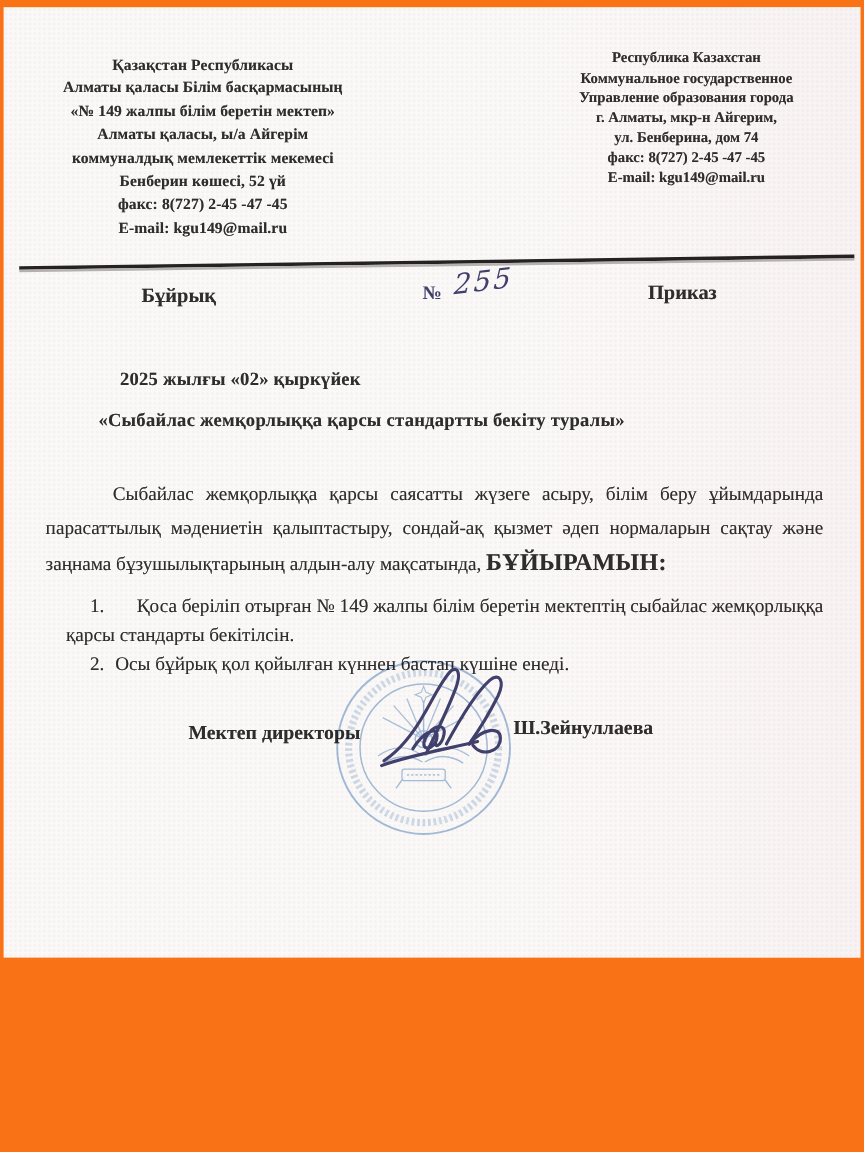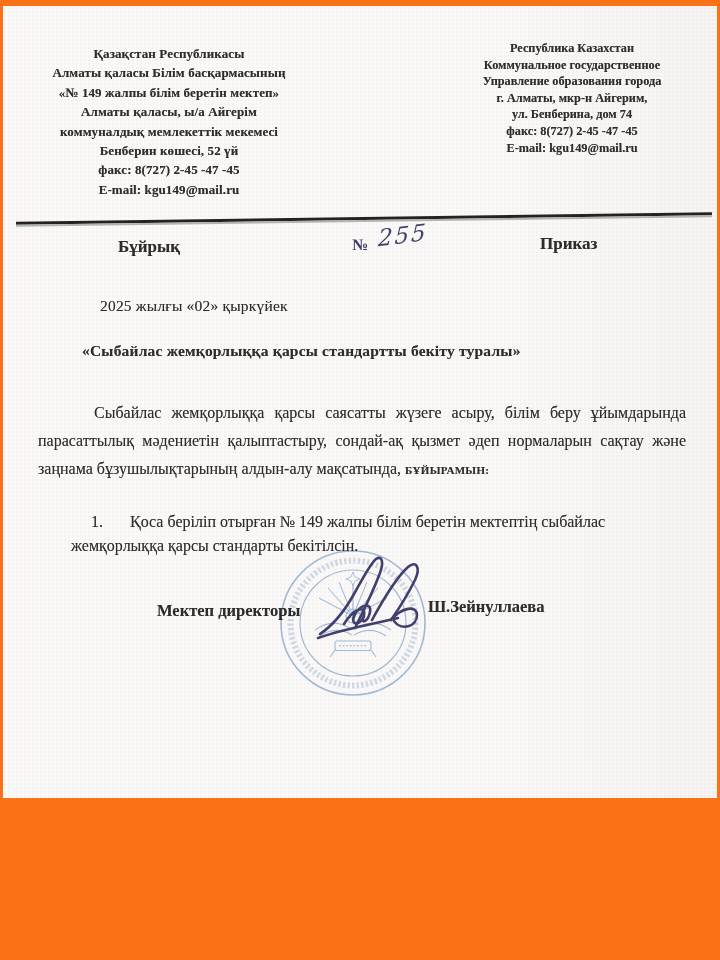--- a/index.html
+++ b/index.html
@@ -35,30 +35,30 @@
   
   .order-label{font-weight:bold;font-size:17px;text-align:right;}
   .lbl-kk{left:118px;top:237px;}
   .lbl-ru{left:540px;top:234px;}
   .num-sign{left:352px;top:236px;font-size:16px;font-weight:bold;color:var(--ink,#45436f);}
   .hand{
     left:378px;top:222px;font-family:"DejaVu Serif",serif;font-style:italic;
     font-size:23px;color:var(--ink,#45436f);
     transform:rotate(-7deg) skewX(-10deg);letter-spacing:2px;
   }
-  .date-line{left:100px;top:297px;font-weight:normal;font-size:15.5px;letter-spacing:0.2px;}
+  .date-line{left:100px;top:308px;font-weight:bold;font-size:15.5px;letter-spacing:0.2px;}
   .doc-title{left:82px;top:342px;font-weight:bold;font-size:15.5px;letter-spacing:0.2px;}
   
   .paragraph{
     left:38px;top:399px;width:648px;font-size:16px;line-height:28px;
     text-align:justify;text-indent:56px;
   }
-  .command{font-size:11px;letter-spacing:0.3px;}
+  .command{font-size:20px;letter-spacing:0.3px;}
   .items{left:55px;top:494px;width:634px;font-size:16px;line-height:23.5px;}
-  .item{text-indent:20px;margin:16px;}
+  .item{text-indent:20px;margin:0;}
   .item-2{margin-top:1px;}
   .num-wide{margin-right:27px;}
   .num-narrow{margin-right:9px;}
   
   .role-label{left:157px;top:601px;font-weight:bold;font-size:16.5px;z-index:0;}
   .name-label{left:428px;top:597px;font-weight:bold;font-size:16.5px;z-index:0;}
   .stamp{
     left:276px;top:546px;width:154px;height:154px;z-index:1;
     color:var(--stamp,#a3bfdd);mix-blend-mode:multiply;opacity:0.95;
   }
@@ -108,20 +108,23 @@
   <div class="abs doc-title soft">«Сыбайлас жемқорлыққа қарсы стандартты бекіту туралы»</div>
 
   <div class="abs paragraph soft">
     <span>Сыбайлас жемқорлыққа қарсы саясатты жүзеге асыру, білім беру ұйымдарында  парасаттылық мәдениетін қалыптастыру, сондай-ақ қызмет әдеп нормаларын сақтау және заңнама бұзушылықтарының алдын-алу мақсатында, </span><b class="command">БҰЙЫРАМЫН:</b>
   </div>
 
   <div class="abs items soft">
     <div class="item item-1">
       <span class="num-wide">1.</span><span>Қоса беріліп отырған № 149 жалпы білім беретін мектептің сыбайлас жемқорлыққа қарсы стандарты бекітілсін.</span>
     </div>
+    <div class="item item-2">
+      <span class="num-narrow">2.</span><span>Осы бұйрық қол қойылған күннен бастап күшіне енеді.</span>
+    </div>
   </div>
 
   <div class="abs role-label soft">Мектеп директоры</div>
   <div class="abs name-label soft">Ш.Зейнуллаева</div>
 
   <svg class="abs stamp" viewBox="0 0 154 154" aria-hidden="true">
     <g fill="none" stroke="currentColor">
       <circle cx="77" cy="77" r="72" stroke-width="1.6"></circle>
       <circle cx="77" cy="77" r="62.5" stroke-width="6" stroke-dasharray="2.3 2.3" opacity="0.5"></circle>
       <circle cx="77" cy="77" r="53" stroke-width="1.2"></circle>

